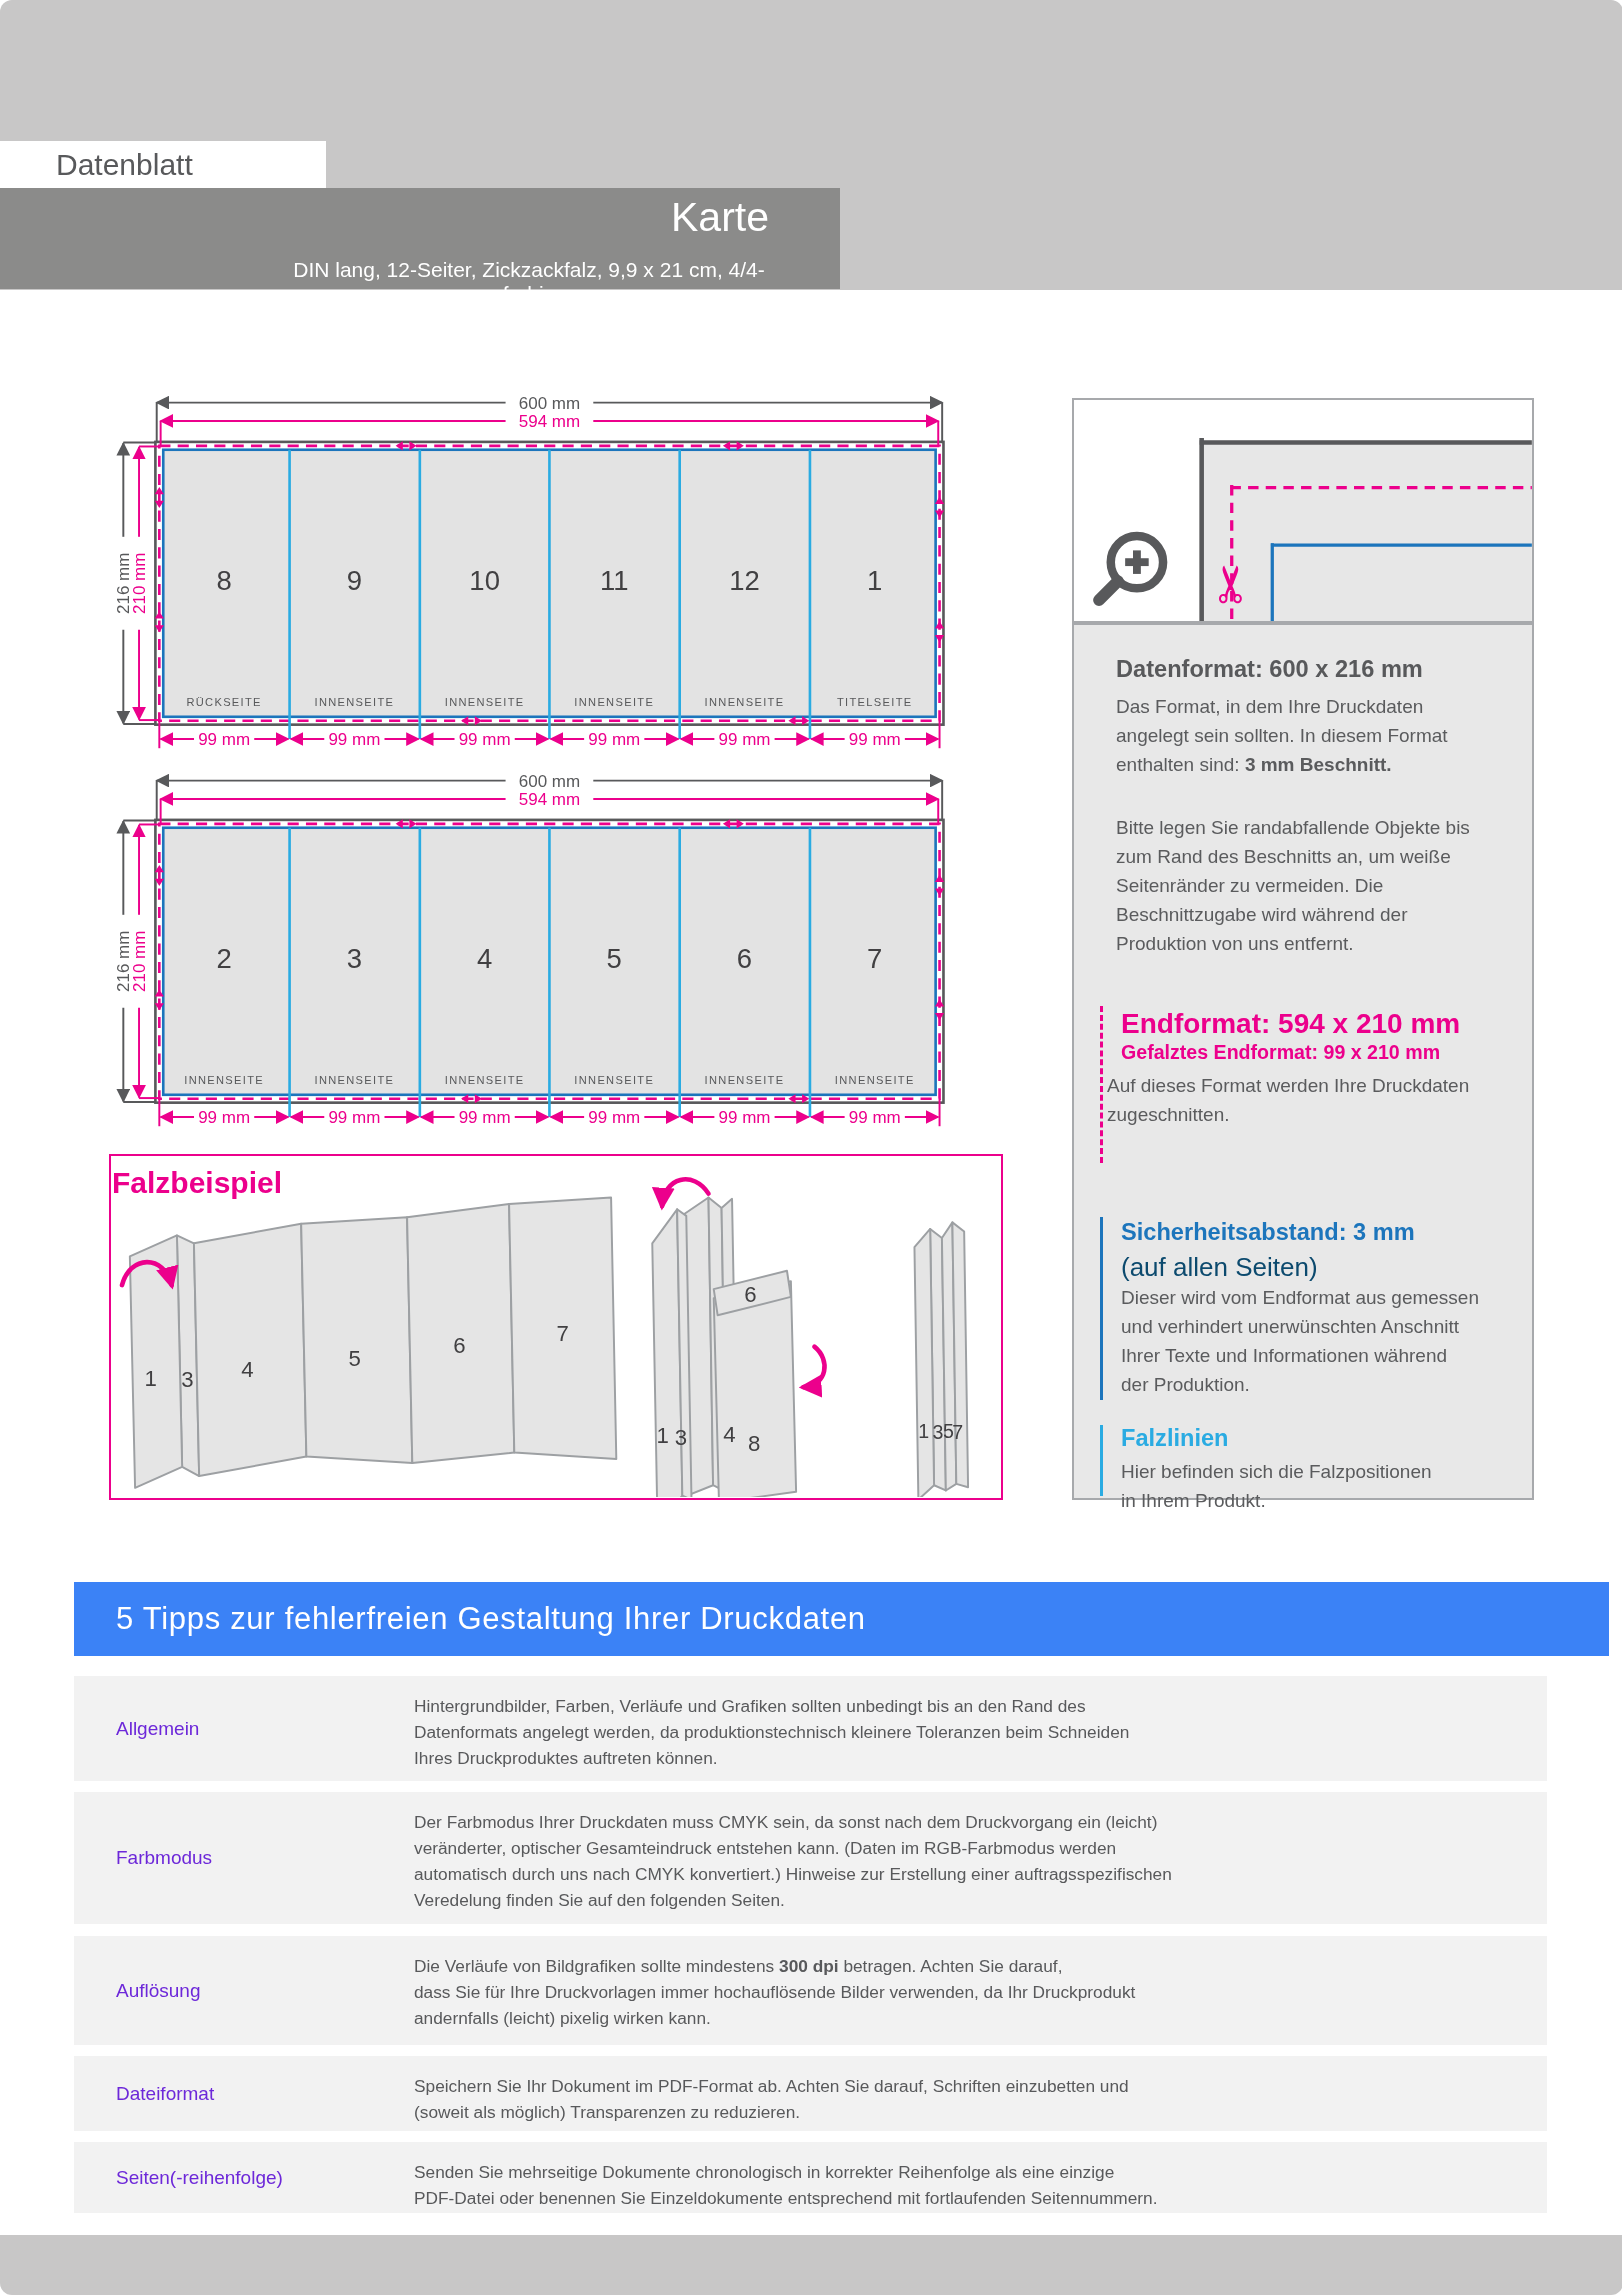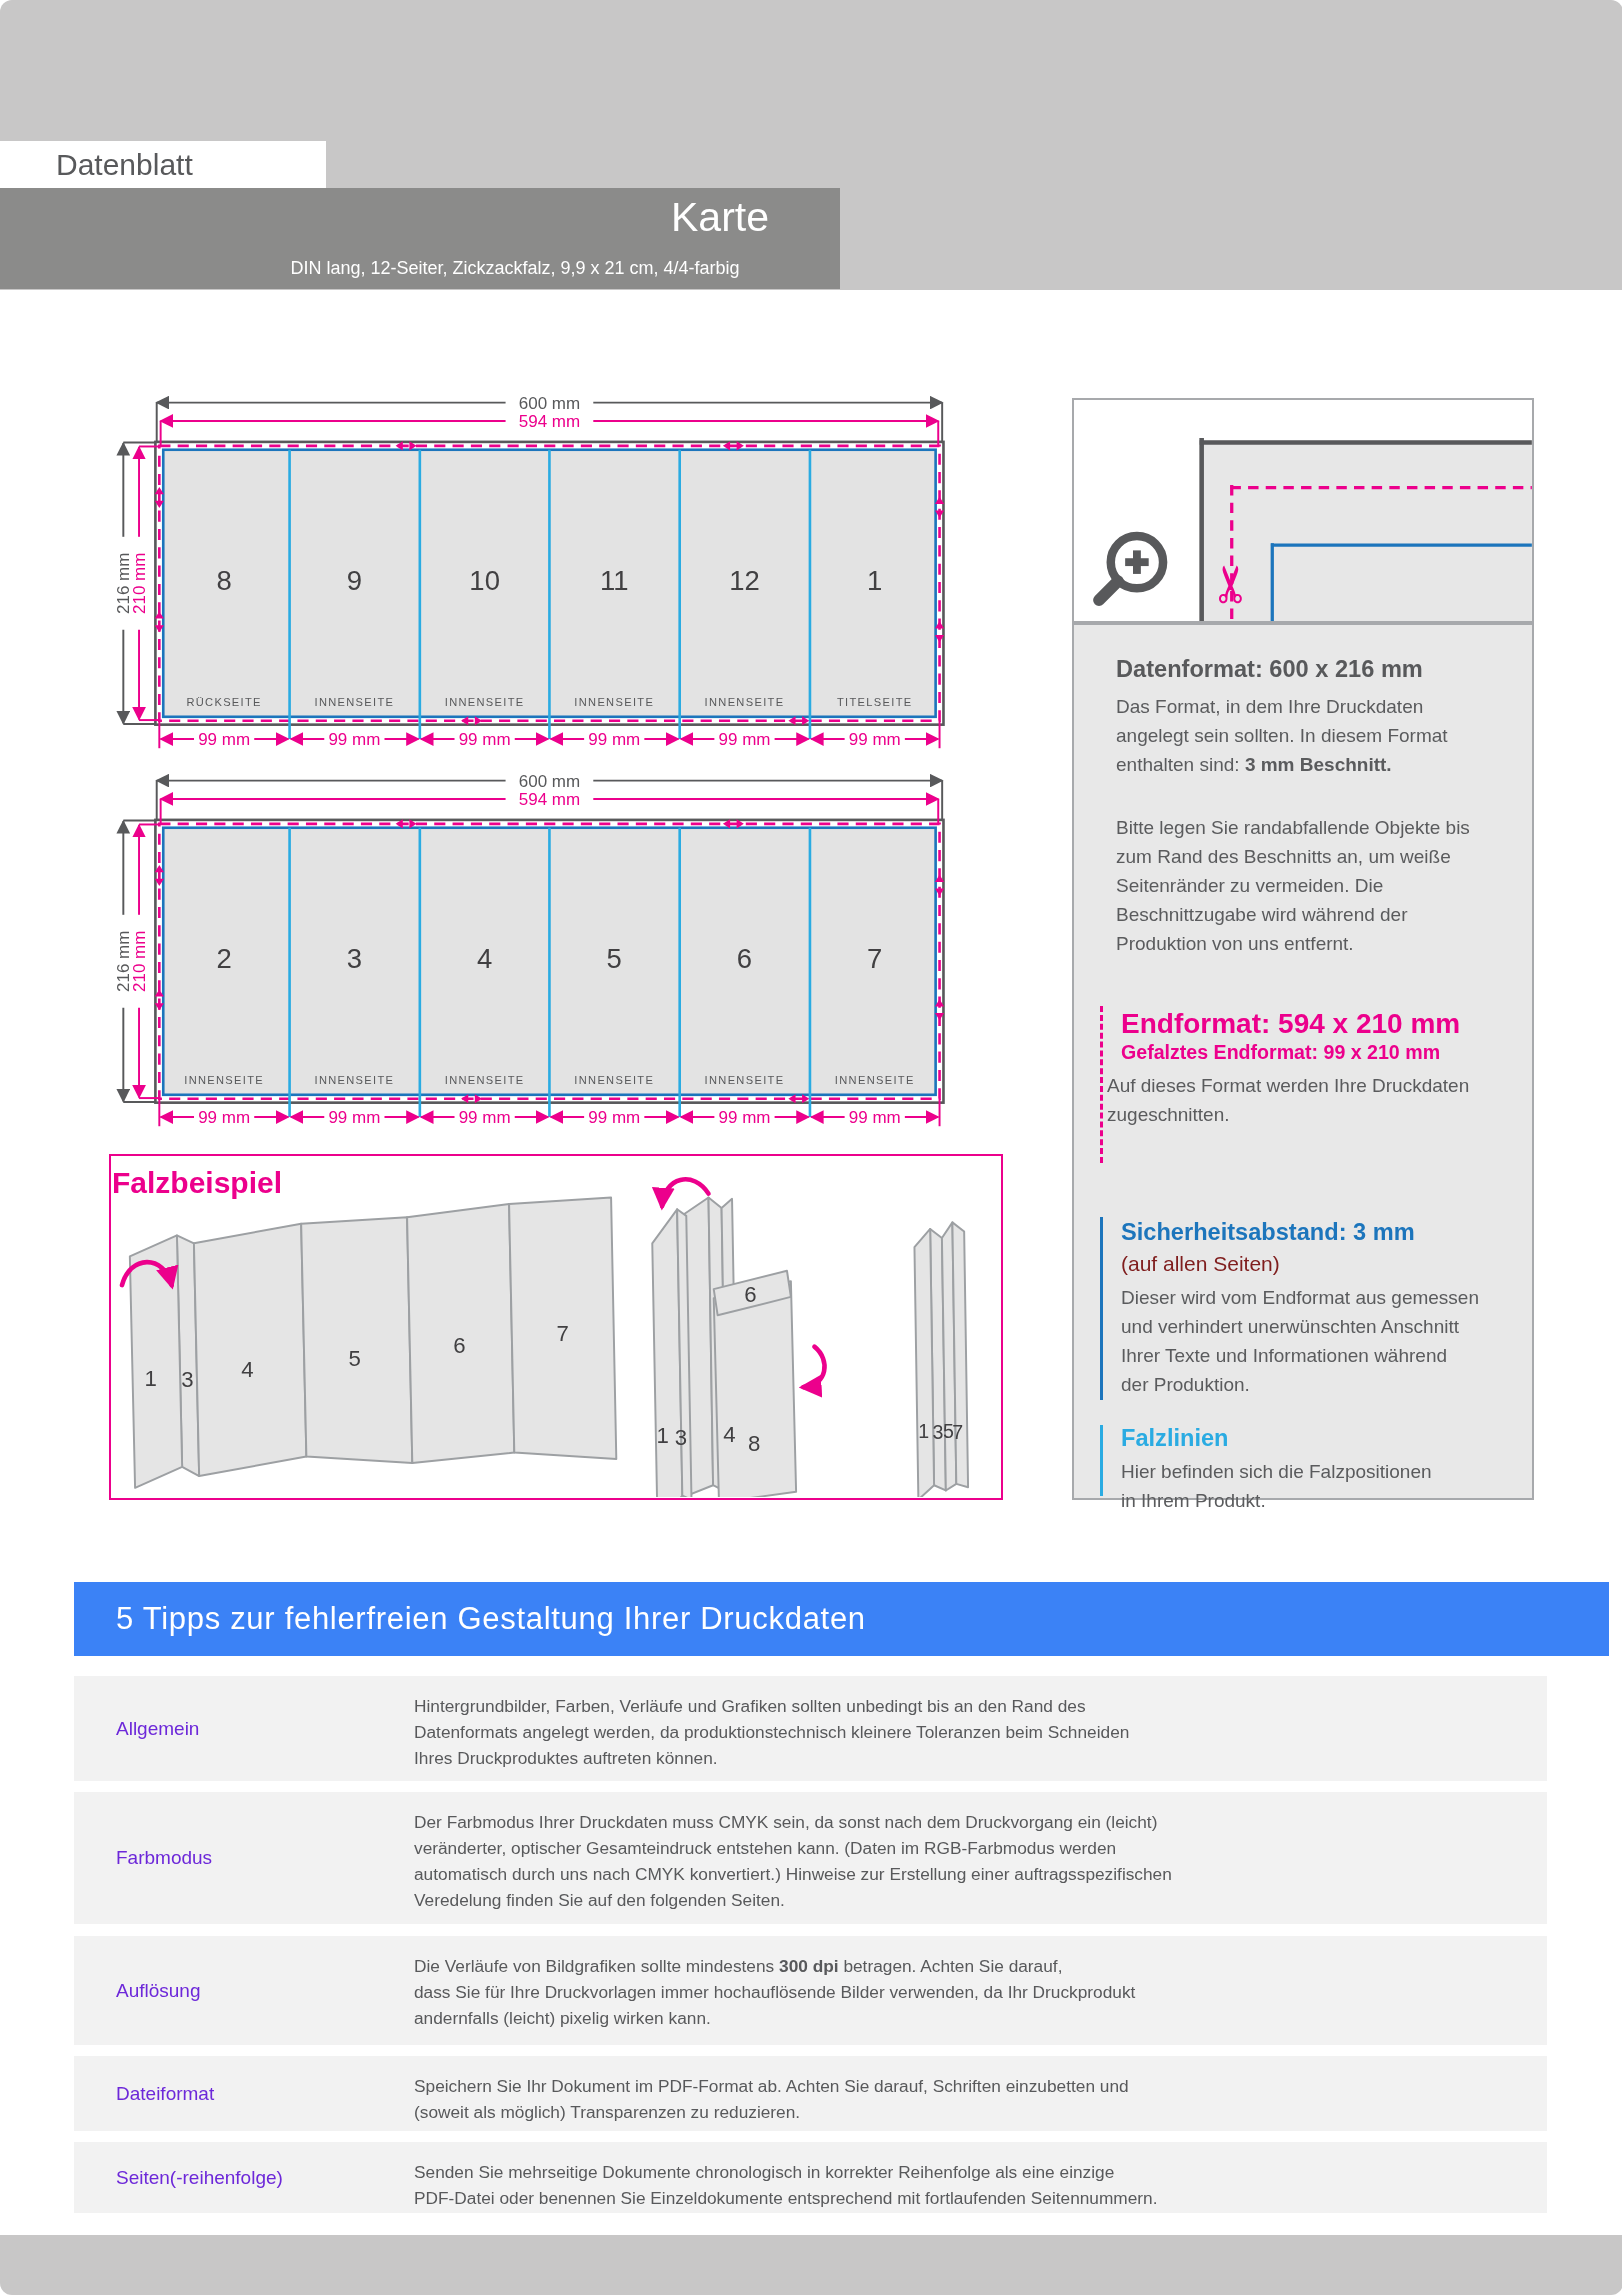--- a/index.html
+++ b/index.html
@@ -8,22 +8,22 @@
   .abs{position:absolute;}
 
   
   .hdr-strip{left:0;top:0;width:1623px;height:290px;background:#c8c7c7;}
   .hdr-white{left:0;top:141px;width:326px;height:48px;background:#ffffff;}
   .hdr-white span{display:block;padding-left:56px;line-height:48px;
                   font-size:30px;color:#58595b;}
   .hdr-band{left:0;top:188px;width:840px;height:101px;background:#8b8b8a;}
   .hdr-karte{left:622px;top:194px;width:196px;text-align:center;
              font-size:41px;color:#ffffff;}
-  .hdr-sub{left:265px;top:258px;width:500px;text-align:center;
-           font-size:18px;color:#ffffff;}
+  .hdr-sub{left:279px;top:258px;width:500px;text-align:center;
+           font-size:21px;color:#ffffff;}
 
   
   .dsvg{overflow:visible;}
   .ln-outer{stroke:#58595b;stroke-width:4;fill:none;}
   .ln-dash{stroke:#ec008c;stroke-width:4;fill:none;stroke-dasharray:17 11;}
   .ln-safe{stroke:#1c75bc;stroke-width:4;fill:#e3e3e3;}
   .ln-fold{stroke:#2aabe2;stroke-width:4;}
   .ln-dimg{stroke:#58595b;stroke-width:3;fill:none;}
   .ln-dimm{stroke:#ec008c;stroke-width:3;fill:none;}
   .t-dimg{font-size:26px;fill:#58595b;}
@@ -38,21 +38,21 @@
   .scissors{position:absolute;left:130px;top:156px;width:56px;height:56px;
             line-height:56px;text-align:center;font-size:51px;color:#ec008c;
             transform:rotate(-90deg);}
   .info-box{left:1072px;top:623px;width:462px;height:877px;background:#e8e8e8;
             border:2px solid #a7a9ac;box-sizing:border-box;}
   .info-box .blk{position:absolute;left:0;width:458px;}
   .h-dark{font-size:23.6px;font-weight:bold;color:#58595b;}
   .h-mag{font-size:28px;font-weight:bold;color:#ec008c;}
   .h-mag2{font-size:19.6px;font-weight:bold;color:#ec008c;}
   .h-blue{font-size:23.6px;font-weight:bold;color:#1c75bc;}
-  .h-blue2{font-size:21px;color:#7f1d1d;}
+  .h-blue2{font-size:26px;color:#0c4a6e;}
   .h-cyan{font-size:23.6px;font-weight:bold;color:#2aabe2;}
   .p-gray{font-size:19px;line-height:29px;color:#5a5b5d;}
   .rich{white-space:pre-line;}
   .b{font-weight:bold;}
   .vline{position:absolute;width:0;}
   .vline.mag{border-left:3.9px dashed #ec008c;}
   .vline.blue{border-left:3.9px solid #1c75bc;}
   .vline.cyan{border-left:3.9px solid #2aabe2;}
 
   

